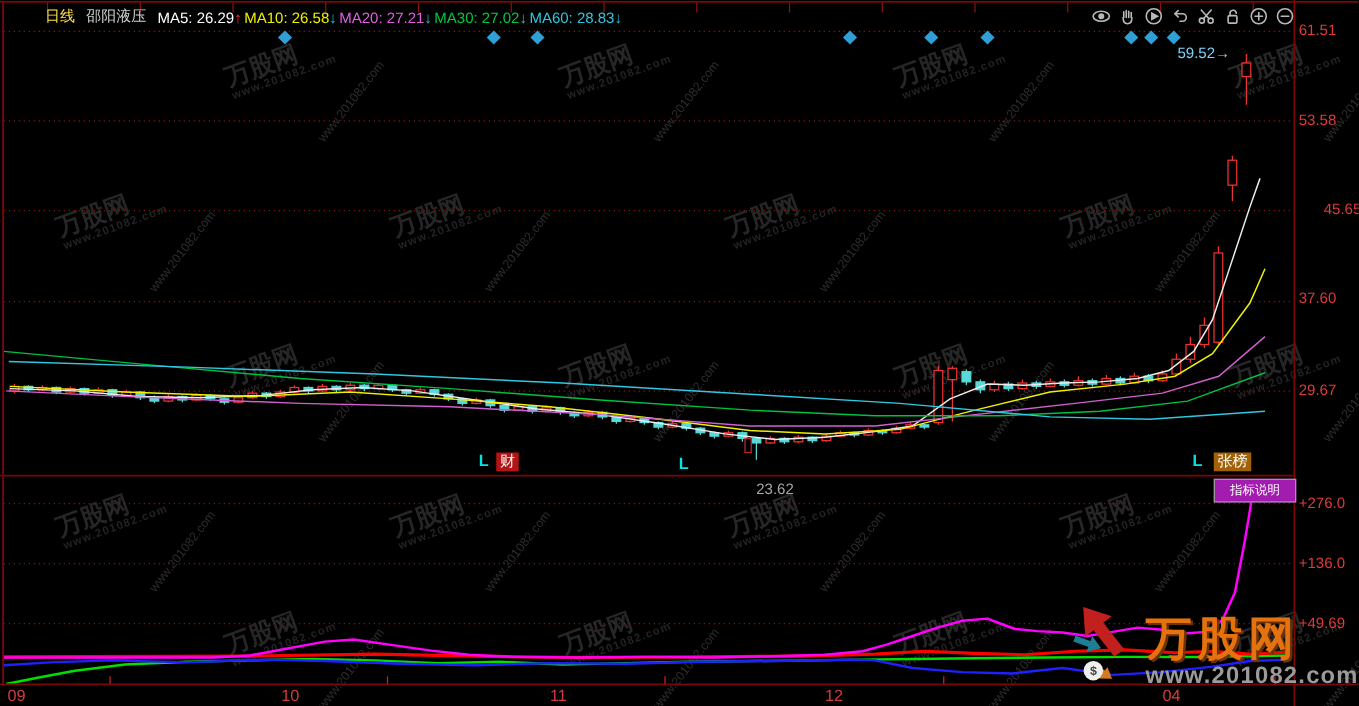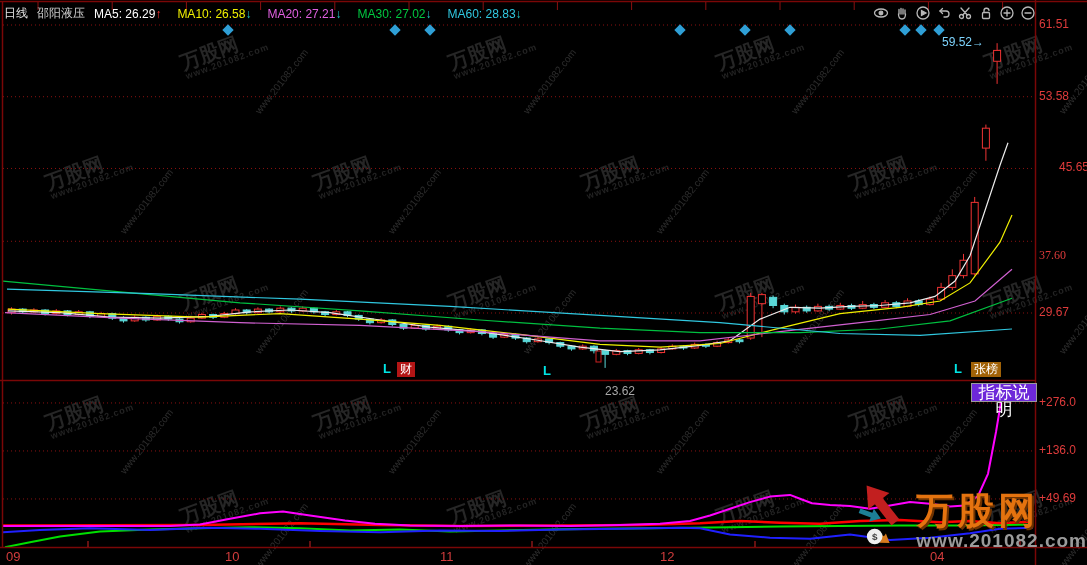--- a/index.html
+++ b/index.html
@@ -7,30 +7,30 @@
           font-family:"Liberation Sans","DejaVu Sans",sans-serif;}
   #watermarks{position:absolute;inset:0;z-index:0;}
   .stamp{position:absolute;transform:rotate(-20deg);color:#262626;font-weight:bold;
          font-size:20px;line-height:1;white-space:nowrap;}
   .stamp small{display:block;font-size:9px;color:#232323;font-weight:bold;letter-spacing:1px;}
   .wmdiag{position:absolute;transform:rotate(-52deg);color:#2d2d2d;font-size:10px;white-space:nowrap;}
   #chart-svg{position:absolute;left:0;top:0;z-index:1;}
   #overlays{position:absolute;inset:0;z-index:2;pointer-events:none;}
   .header{position:absolute;left:4px;top:5px;z-index:3;display:flex;gap:9px;align-items:center;
           font-size:12px;white-space:nowrap;}
-  .period{color:#e5e5e5;}
+  .period{color:#fde047;padding-left:32px;}
   .stock{color:#cfcfcf;}
   .ma-item{white-space:nowrap;}
   #toolbar{position:absolute;top:4px;left:872px;z-index:3;display:flex;gap:3px;}
   .tool{width:18px;height:18px;display:inline-flex;align-items:center;justify-content:center;cursor:pointer;}
   .ylab{position:absolute;left:1039px;color:#de3b3b;font-size:12px;line-height:13px;}
   .month{position:absolute;top:549px;color:#d23c3c;font-size:13px;}
   #subheader{position:absolute;left:4px;top:382px;z-index:3;display:flex;gap:7px;font-size:12px;white-space:nowrap;}
   .btn-ind{position:absolute;left:971px;top:383px;width:64px;height:17px;z-index:4;
-           border:1px solid #9a9a9a;background:#6d28d9;color:#fff;font-size:17px;
+           border:1px solid #9a9a9a;background:#a21caf;color:#fff;font-size:10px;
            text-align:center;line-height:17px;cursor:pointer;}
   .marker-L{position:absolute;color:#00e5e5;font-size:13px;font-weight:bold;z-index:3;}
   .badge{position:absolute;color:#fff;font-size:12px;padding:0 3px;height:15px;line-height:15px;z-index:3;}
   .anno{position:absolute;font-size:12px;z-index:3;}
   .logo{position:absolute;left:852px;top:462px;width:235px;height:103px;z-index:5;display:flex;align-items:flex-start;}
   .logo-text{margin-left:2px;margin-top:30px;}
   .logo-name{color:#e4730f;font-size:37px;font-weight:bold;letter-spacing:4px;line-height:1;
              text-shadow:2px 2px 0 #6e3200;}
   .logo-url{color:#9b9b9b;font-size:19px;font-weight:bold;letter-spacing:1px;margin-top:1px;}
 </style>
@@ -322,21 +322,21 @@
       <line x1="310" y1="541" x2="310" y2="547" stroke="#c22" stroke-width="1"></line>
       <line x1="532" y1="541" x2="532" y2="547" stroke="#c22" stroke-width="1"></line>
       <line x1="755" y1="541" x2="755" y2="547" stroke="#c22" stroke-width="1"></line>
       <line x1="1020" y1="541" x2="1020" y2="547" stroke="#c22" stroke-width="1"></line>
     </svg>
 
   <div id="overlays">
       <div class="ylab" style="top: 18px;">61.51</div>
       <div class="ylab" style="top: 89.7268px;">53.58</div>
       <div class="ylab" style="top: 161.454px; margin-left: 20px;">45.65</div>
-      <div class="ylab" style="top: 249px; font-family: Liberation Serif, serif;">37.60</div>
+      <div class="ylab" style="top: 232px;">37.60</div>
       <div class="ylab" style="top: 305.993px;">29.67</div>
       <div class="ylab" style="top: 395.957px;">+276.0</div>
       <div class="ylab" style="top: 443.957px;">+136.0</div>
       <div class="ylab" style="top: 491.962px;">+49.69</div>
       <div class="marker-L" style="left: 383px; top: 361px;">L</div>
       <div class="badge" style="left: 397px; top: 362px; background: rgb(179, 21, 21);">财</div>
       <div class="marker-L" style="left: 543px; top: 363px;">L</div>
       <div class="marker-L" style="left: 954px; top: 361px;">L</div>
       <div class="badge" style="left: 971px; top: 362px; background: #a16207;">张榜</div>
       <div class="anno" style="left: 942px; top: 35px; color: #7dd3fc;">59.52→</div>
@@ -344,21 +344,21 @@
       <div class="month" style="left: 6px;">09</div>
       <div class="month" style="left: 225px;">10</div>
       <div class="month" style="left: 440px;">11</div>
       <div class="month" style="left: 660px;">12</div>
       <div class="month" style="left: 930px;">04</div>
     </div>
 
   <div class="header">
     <span class="period">日线</span>
     <span class="stock">邵阳液压</span>
-    <span id="ma-legend" style="display:flex;gap:16px;">
+    <span id="ma-legend" style="display:flex;gap:2px;">
         <span class="ma-item" style="color: rgb(255, 255, 255);">MA5: 26.29<span style="color: rgb(255, 50, 50);">↑</span></span>
         <span class="ma-item" style="color: rgb(240, 240, 0);">MA10: 26.58<span style="color: rgb(34, 200, 200);">↓</span></span>
         <span class="ma-item" style="color: rgb(224, 96, 224);">MA20: 27.21<span style="color: rgb(34, 200, 200);">↓</span></span>
         <span class="ma-item" style="color: rgb(0, 200, 64);">MA30: 27.02<span style="color: rgb(34, 200, 200);">↓</span></span>
         <span class="ma-item" style="color: rgb(48, 200, 224);">MA60: 28.83<span style="color: rgb(34, 200, 200);">↓</span></span>
       </span>
   </div>
 
   <div id="toolbar">
       <span class="tool">

